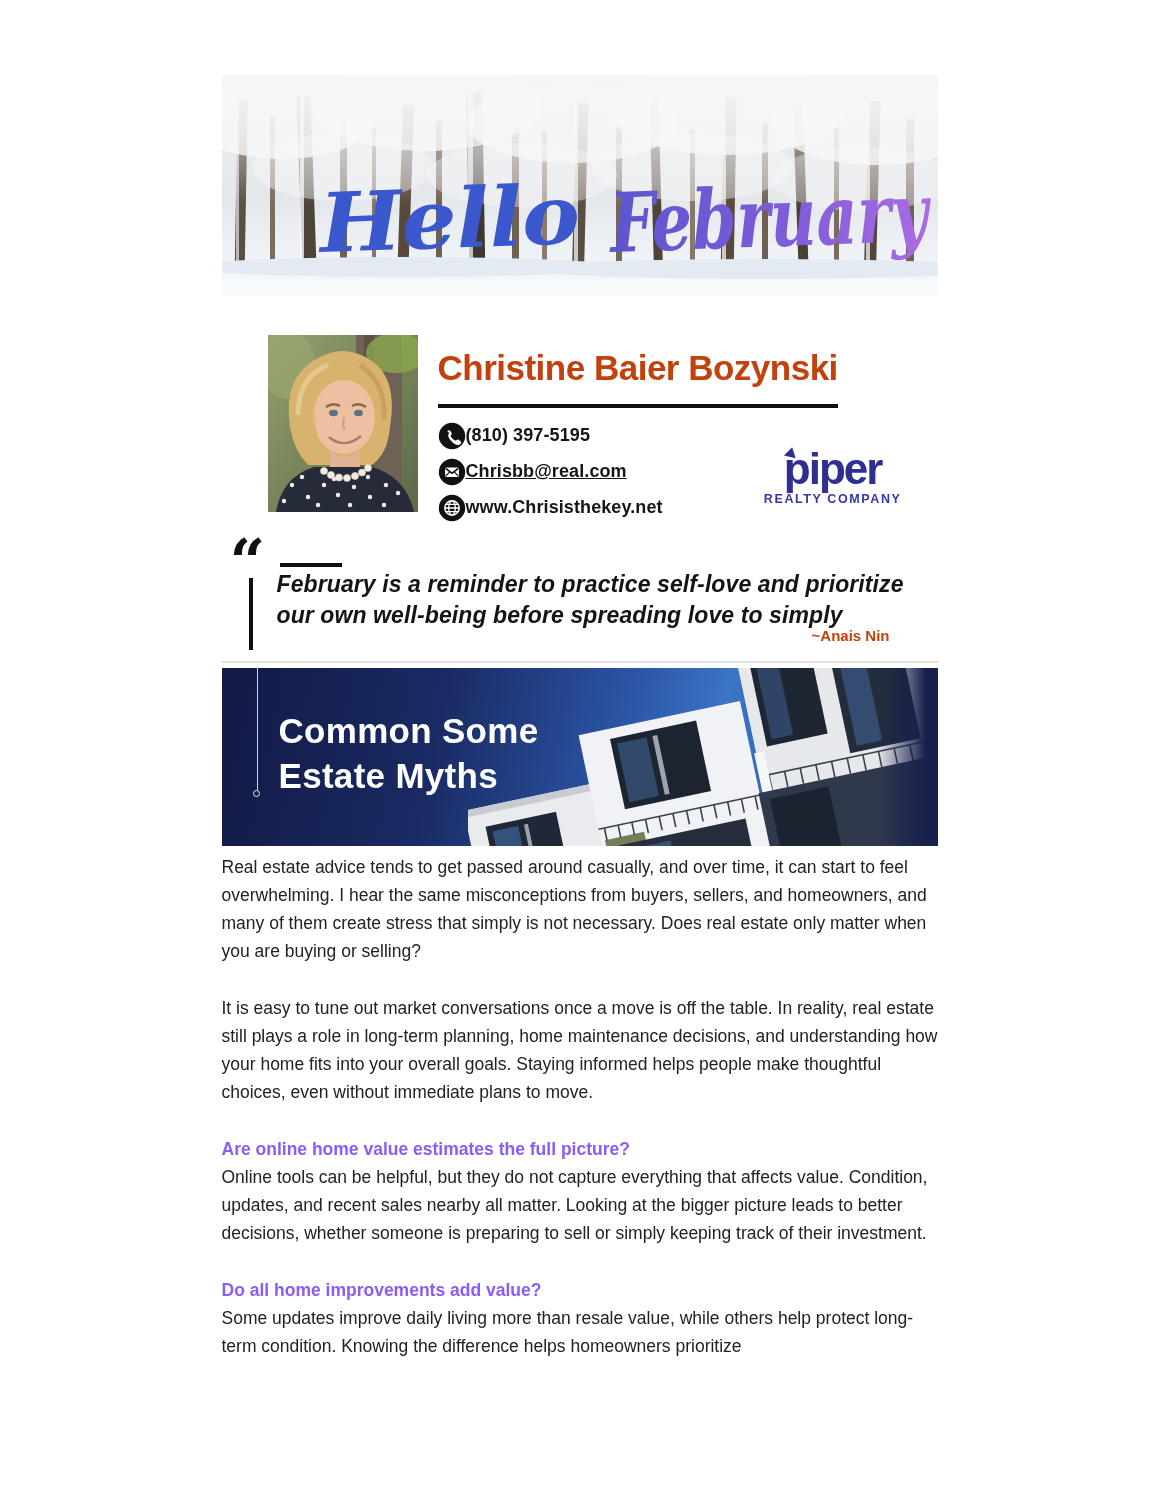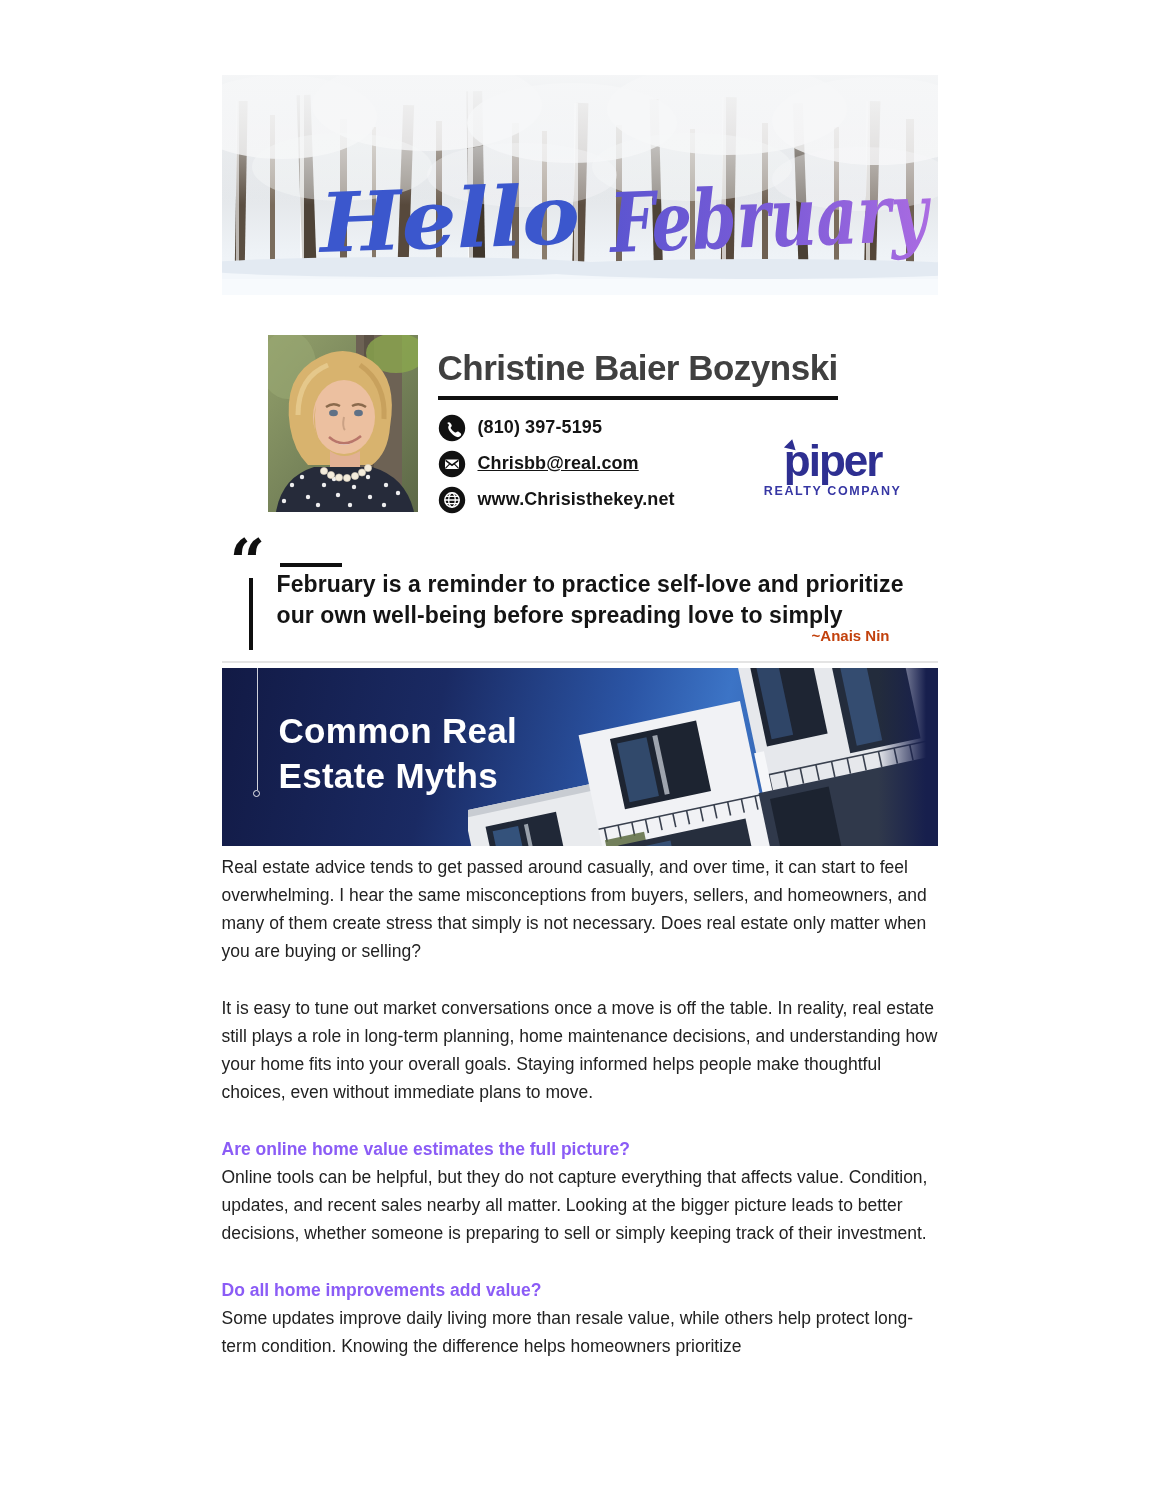--- a/index.html
+++ b/index.html
@@ -9,44 +9,44 @@
   .col { width:716px; margin:0 auto; position:relative; }
 
   
   .hero { margin-top:75px; height:220px; overflow:hidden; position:relative; background:#e8ebee; }
   .hero svg { display:block; width:716px; height:220px; }
 
   
   .card { margin-top:40px; height:178px; display:flex; padding-left:46px; }
   .portrait { width:150px; height:177px; flex:0 0 150px; overflow:hidden; }
   .card-right { flex:1; padding-left:20px; display:flex; flex-direction:column; }
-  .agent-name { font-size:35px; font-weight:700; color:#404040; letter-spacing:-0.5px;
+  .agent-name { font-size:35px; font-weight:700; color:#c2410c; letter-spacing:-0.5px;
                 border-bottom:4px solid #111; display:inline-block; align-self:flex-start;
-                line-height:1.1; padding-bottom:8px; margin-top:14px; }
+                line-height:1.1; padding-bottom:16px; margin-top:14px; }
   .card-row { display:flex; flex:1; margin-top:14px; }
   .contact-list { display:flex; flex-direction:column; gap:8px; }
-  .contact-item { display:flex; align-items:center; gap:12px; height:28px; }
+  .contact-item { display:flex; align-items:center; height:28px; }
   .cicon { width:28px; height:28px; flex:0 0 28px; }
   .ctext { font-size:18px; font-weight:700; color:#151515; letter-spacing:0.1px; }
   .ctext.u { text-decoration:underline; }
   .brand { margin-left:auto; margin-right:36px; align-self:center; text-align:center; position:relative; top:6px; }
   .brand-name { font-size:44px; font-weight:700; color:#2e2f91; letter-spacing:-2px; line-height:0.9; position:relative; display:inline-block; }
   .brand-tri { position:absolute; left:21px; top:-2px; width:0; height:0;
                border-left:6px solid transparent; border-right:6px solid transparent; border-bottom:10px solid #2e2f91;
                transform:rotate(14deg); }
   .brand-tagline { font-size:12.5px; font-weight:700; color:#3737a4; letter-spacing:1.6px; margin-top:4px; }
 
   
   .quote { margin-top:38px; position:relative; height:102px; }
   .q-marks { position:absolute; left:8px; top:-26px; font-family:"DejaVu Serif",serif; font-weight:700;
              font-size:62px; color:#0f0f0f; letter-spacing:-6px; }
   .q-hline { position:absolute; left:58px; top:12px; width:62px; height:4px; background:#0f0f0f; }
   .q-vline { position:absolute; left:27px; top:27px; width:4px; height:72px; background:#0f0f0f; }
   .q-text { position:absolute; left:55px; top:18px; width:660px; font-size:23px; font-weight:700;
-            line-height:31px; color:#141414; letter-spacing:0.1px; }
+            font-style:italic; line-height:31px; color:#141414; letter-spacing:0.1px; }
   .q-attrib { position:absolute; right:48px; top:76px; font-size:15px; font-weight:700; color:#c2410c; }
 
   
   .divider { margin-top:8px; height:2px; background:#e4e4e4; }
 
   
   .myths { margin-top:5px; height:178px; position:relative; overflow:hidden;
            background:linear-gradient(102deg,#121a45 0%,#1a2a63 30%,#2b55a5 55%,#3c74c6 68%,#2d549c 86%,#1b2150 100%); }
   .myths-building { position:absolute; right:0; top:0; height:178px; width:470px; }
   .myths-shade { position:absolute; right:0; top:0; bottom:0; width:60px;
@@ -322,21 +322,21 @@
           </g>
           <rect x="286" y="96" width="10" height="44" fill="#f6f7f9"></rect>
           <rect x="282" y="136" width="210" height="90" fill="#30394b"></rect>
           <rect x="292" y="144" width="60" height="82" fill="#1c2330"></rect>
         </g>
       </svg>
       <div class="myths-shade"></div>
       <div class="m-vline"></div>
       <div class="m-dot"></div>
       <div class="m-title">
-        <div>Common Real</div>
+        <div>Common Some</div>
         <div>Estate Myths</div>
       </div>
     </div>
   </div>
 
   <div class="col">
     <div class="article">
       <p>Real estate advice tends to get passed around casually, and over time, it can start to feel overwhelming. I hear the same misconceptions from buyers, sellers, and homeowners, and many of them create stress that simply is not necessary. Does real estate only matter when you are buying or selling?</p>
       <p>It is easy to tune out market conversations once a move is off the table. In reality, real estate still plays a role in long-term planning, home maintenance decisions, and understanding how your home fits into your overall goals. Staying informed helps people make thoughtful choices, even without immediate plans to move.</p>
       <div class="section">

